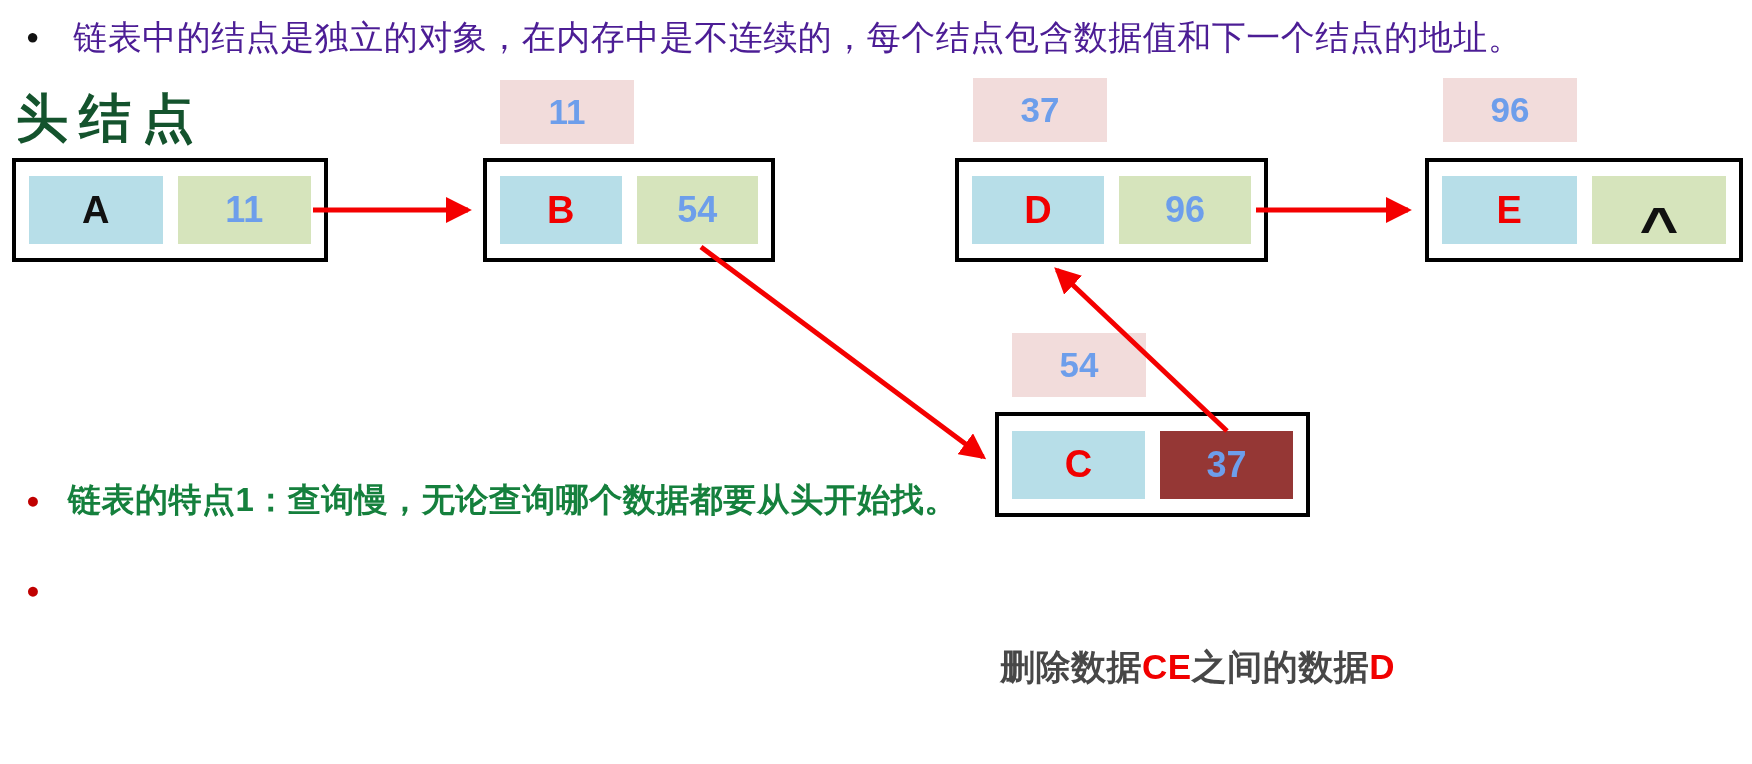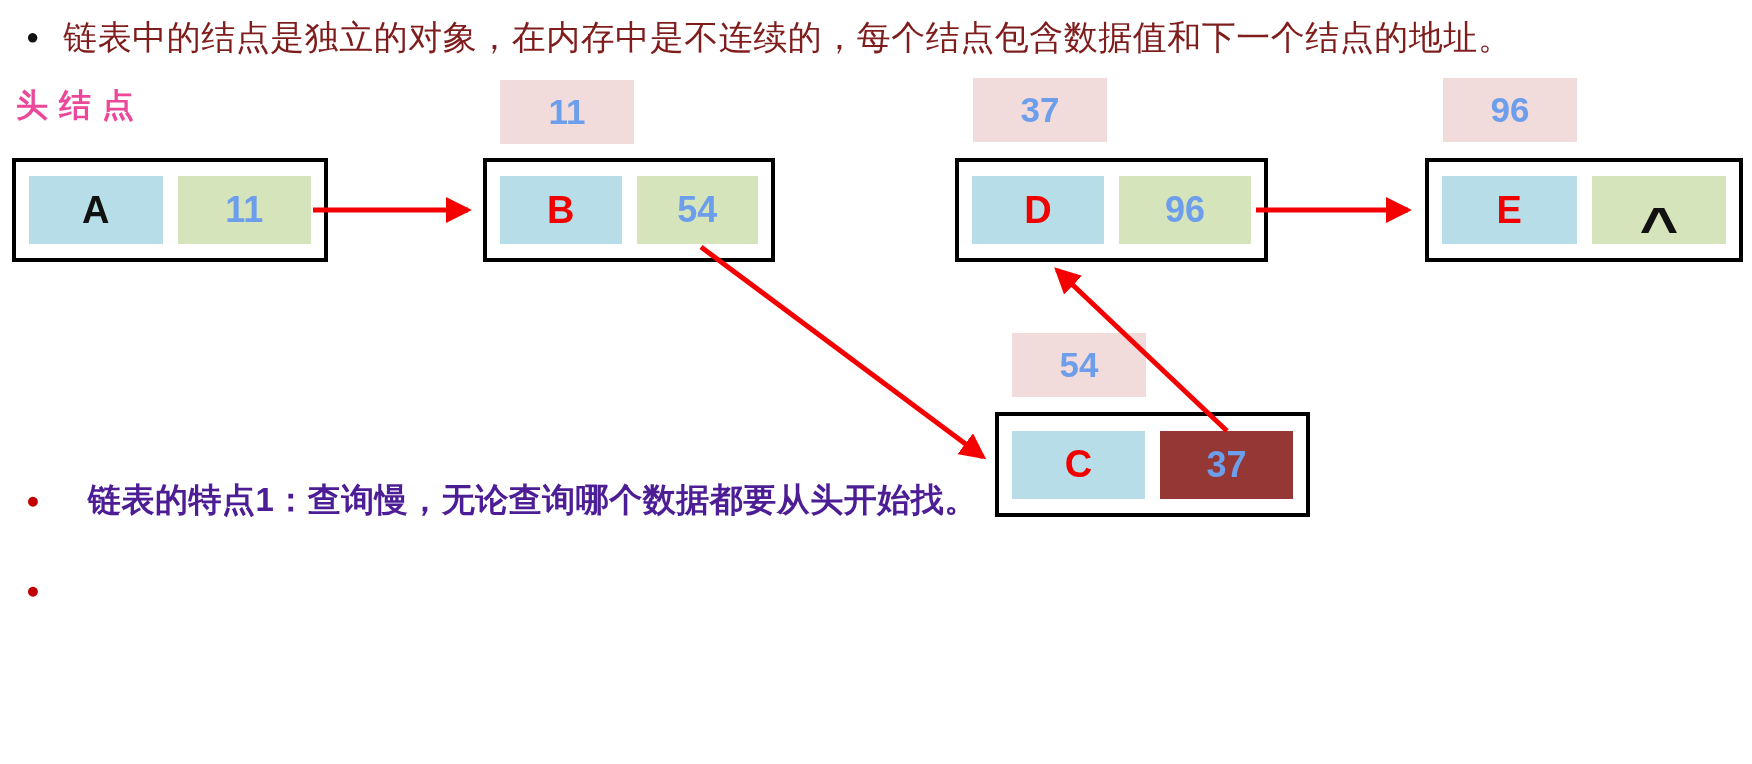--- a/index.html
+++ b/index.html
@@ -5,28 +5,28 @@
   html,body { margin:0; padding:0; background:#fff; }
   .canvas {
     position:relative; width:1752px; height:764px; background:#ffffff;
     overflow:hidden; font-family:"Liberation Sans", sans-serif;
   }
 
   
   .bullet-line { position:absolute; display:flex; align-items:flex-start; white-space:nowrap; }
   .intro { left:26px; top:14px; }
   .dot { font-size:22px; line-height:46px; color:#111; }
-  .intro-text { font-size:34px; color:#7f1d1d; margin-left:24px; letter-spacing:0.5px; line-height:46px; }
+  .intro-text { font-size:34px; color:#4c1d95; margin-left:34px; letter-spacing:0.5px; line-height:46px; }
 
   .feature .dot { color:#c00000; line-height:44px; font-size:23px; }
-  .feature-text { font-size:33px; font-weight:bold; color:#4c1d95; margin-left:48px; line-height:44px; letter-spacing:0.5px; }
+  .feature-text { font-size:33px; font-weight:bold; color:#15803d; margin-left:28px; line-height:44px; letter-spacing:0.5px; }
 
   
-  .head-label { position:absolute; left:16px; top:84px; font-size:32px; font-weight:bold;
-    color:#ec4899; letter-spacing:11px; }
+  .head-label { position:absolute; left:16px; top:84px; font-size:52px; font-weight:bold;
+    color:#14532d; letter-spacing:11px; }
 
   
   .addr { position:absolute; width:134px; height:64px; background:#f2dcdb;
     color:#6d9eeb; font-size:35px; font-weight:bold; text-align:center; line-height:64px; }
 
   
   .node { position:absolute; border:4px solid #000; background:#fff; box-sizing:border-box;
     display:flex; align-items:center; gap:15px; padding:0 13px; }
   .cell { flex:1; height:68px; display:flex; align-items:center; justify-content:center; }
   .cell.blue   { background:#b7dee8; }
@@ -123,14 +123,17 @@
   </svg>
 
   <div class="bullet-line feature" style="left:26px;top:478px;">
     <span class="dot">●</span>
     <span class="feature-text">链表的特点1：查询慢，无论查询哪个数据都要从头开始找。</span>
   </div>
   <div class="bullet-line feature" style="left:26px;top:568px;">
     <span class="dot">●</span>
   </div>
 
+  <div class="note-line" style="left:1000px;top:644px;">
+    <span>删除数据</span><span class="red">CE</span><span>之间的数据</span><span class="red">D</span>
+  </div>
 
 </div>
 
 </body></html>

